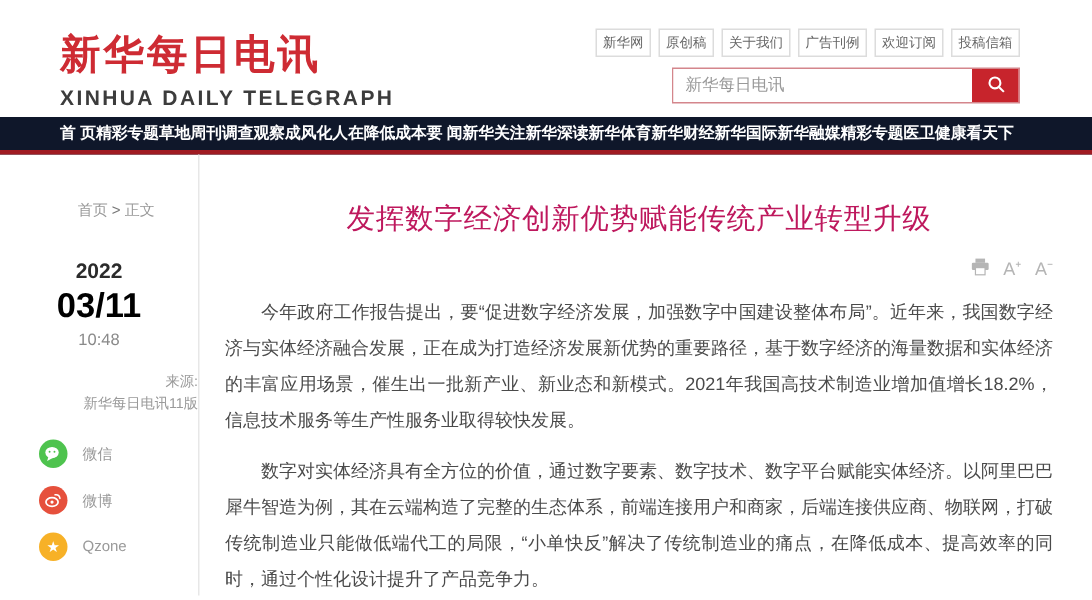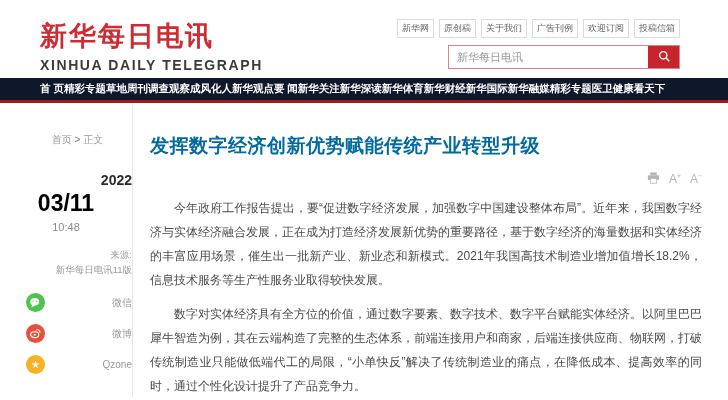--- a/index.html
+++ b/index.html
@@ -23,34 +23,34 @@
   
   .nav { height:25px; background:#0f172a; border-bottom:3px solid #a01b22; display:flex; align-items:center; padding:0 40px; }
   .nav-item { color:#fff; font-size:10.5px; font-weight:bold; white-space:nowrap; cursor:pointer; }
 
   
   .content { display:flex; height:294px; }
   .side { width:133px; border-right:1px solid #e7e7e7; padding-top:30px; flex-shrink:0; }
   .breadcrumb { text-align:center; font-size:10px; color:#999;padding-left:23px; }
   .breadcrumb b { color:#777; font-weight:normal; }
   .date-block { text-align:center; margin-top:25px; }
-  .date-year { font-size:14px; font-weight:bold; color:#2b2b2b;text-align:right; }
+  .date-year { font-size:14px; font-weight:bold; color:#2b2b2b; }
   .date-day { font-size:23px; font-weight:bold; color:#000000; margin-top:2px; }
   .date-time { font-size:11px; color:#8a8a8a; margin-top:4px; }
   .source { margin-top:14px; text-align:right; font-size:9.5px; color:#9a9a9a; line-height:15px; }
   .share { margin-top:16px; padding-left:26px; }
-  .share-item { display:flex; align-items:center; gap:10px; margin-bottom:12px; cursor:pointer;justify-content:space-between; }
+  .share-item { display:flex; align-items:center; gap:10px; margin-bottom:12px; cursor:pointer; }
   .share-icon { width:19px; height:19px; border-radius:50%; display:flex; align-items:center; justify-content:center; flex-shrink:0; }
   .share-icon.wechat { background:#4ec34e; }
   .share-icon.weibo  { background:#e6503c; }
   .share-icon.qzone  { background:#f7b127; color:#fff; font-size:10px; }
   .share-label { font-size:10px; color:#999; }
 
   .main { flex:1; padding:30px 26px 0 17px; }
-  .article-title { font-size:19px; font-weight:bold; color:#0369a1; letter-spacing:0.5px; }
+  .article-title { text-align:center; font-size:19px; font-weight:normal; color:#be185d; letter-spacing:0.5px; }
   .tools { display:flex; justify-content:flex-end; align-items:center; gap:9px; margin-top:13px; }
   .tool { color:#b5b5b5; font-size:12px; cursor:pointer; line-height:1; }
   .article-body { margin-top:3px; }
   .para { font-size:12px; line-height:24px; color:#4a4a4a; text-align:justify; text-indent:2em; margin-top:10px; }
 </style>
 </head>
 <body>
 
 <div class="page">
 
@@ -81,21 +81,21 @@
       </div>
     </div>
   </div>
 
   <div class="nav">
     <span class="nav-item">首 页</span>
     <span class="nav-item">精彩专题</span>
     <span class="nav-item">草地周刊</span>
     <span class="nav-item">调查观察</span>
     <span class="nav-item">成风化人</span>
-    <span class="nav-item">新华观点</span>
+    <span class="nav-item">在降低成本</span>
     <span class="nav-item">要 闻</span>
     <span class="nav-item">新华关注</span>
     <span class="nav-item">新华深读</span>
     <span class="nav-item">新华体育</span>
     <span class="nav-item">新华财经</span>
     <span class="nav-item">新华国际</span>
     <span class="nav-item">新华融媒</span>
     <span class="nav-item">精彩专题</span>
     <span class="nav-item">医卫健康</span>
     <span class="nav-item">看天下</span>

